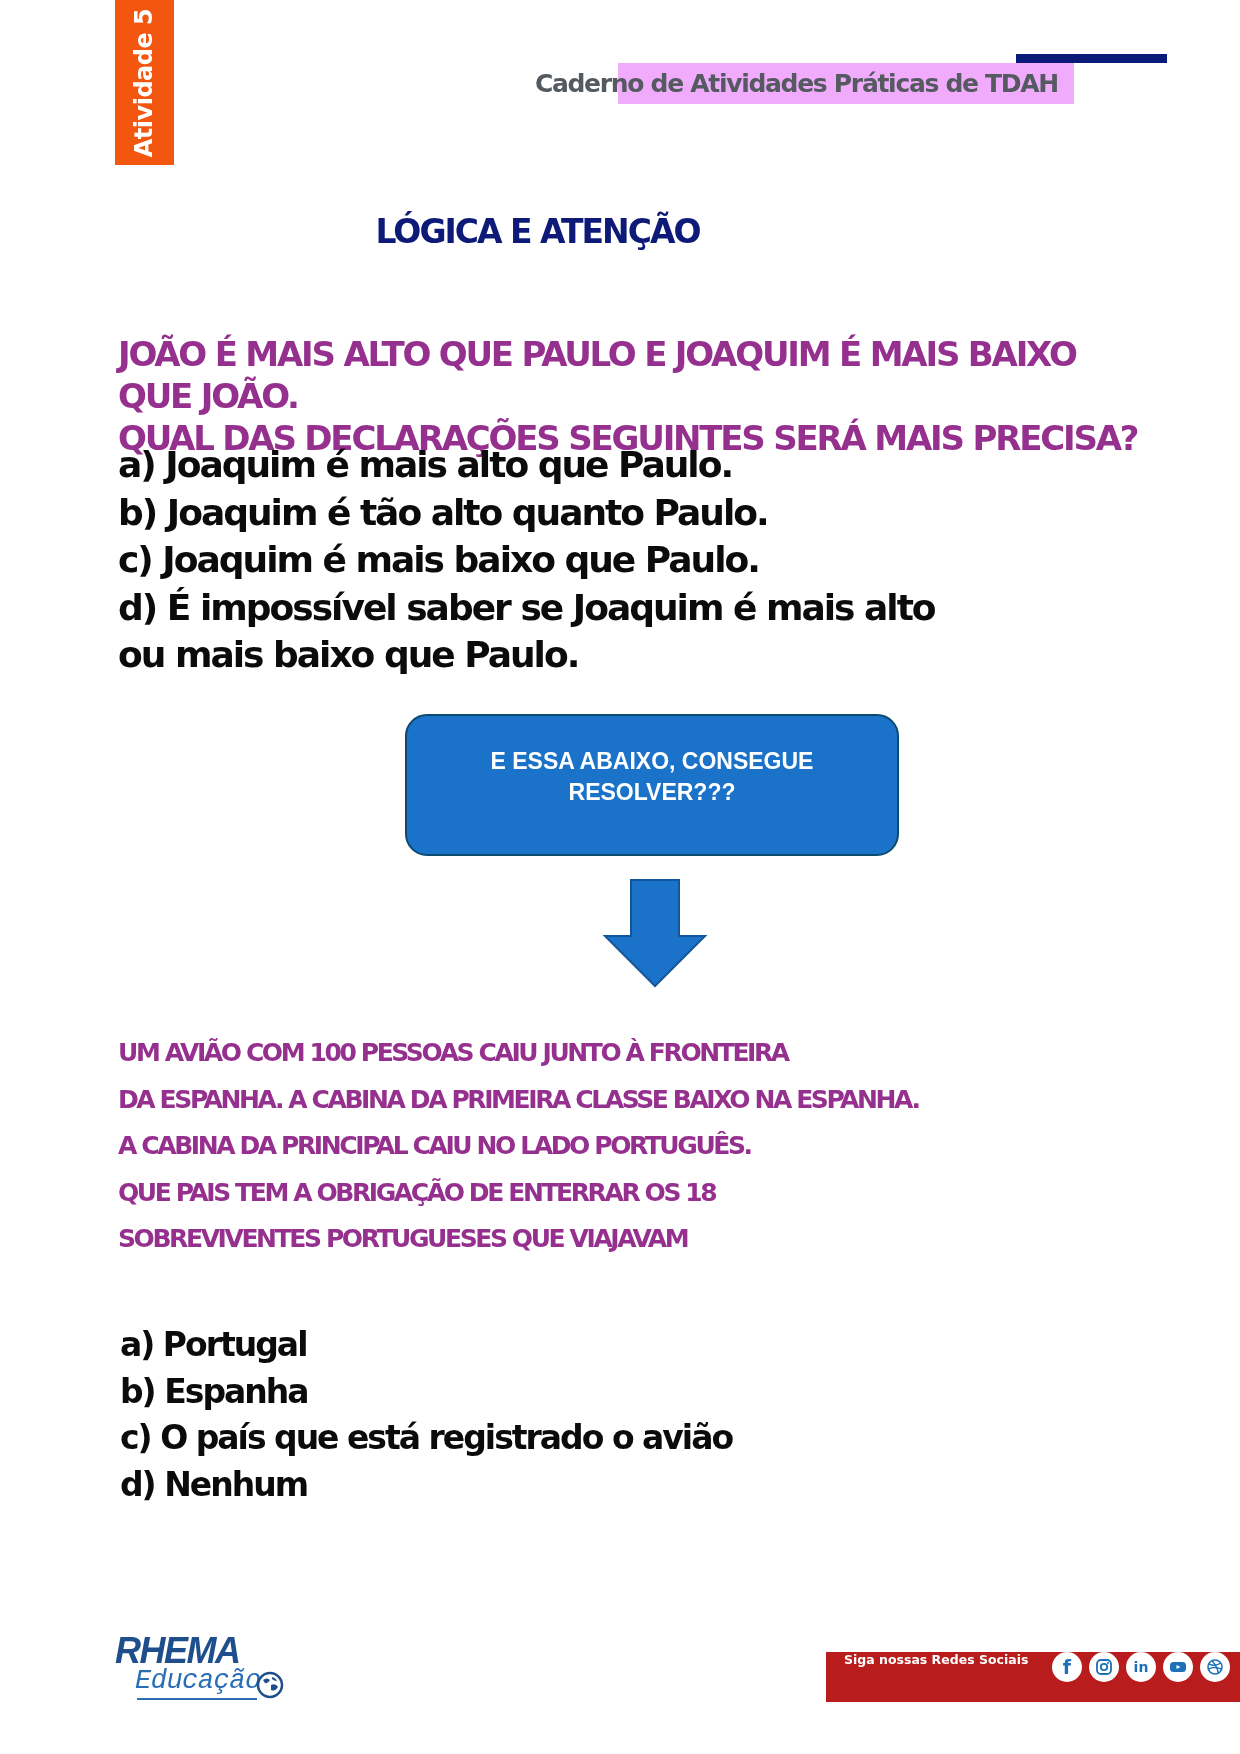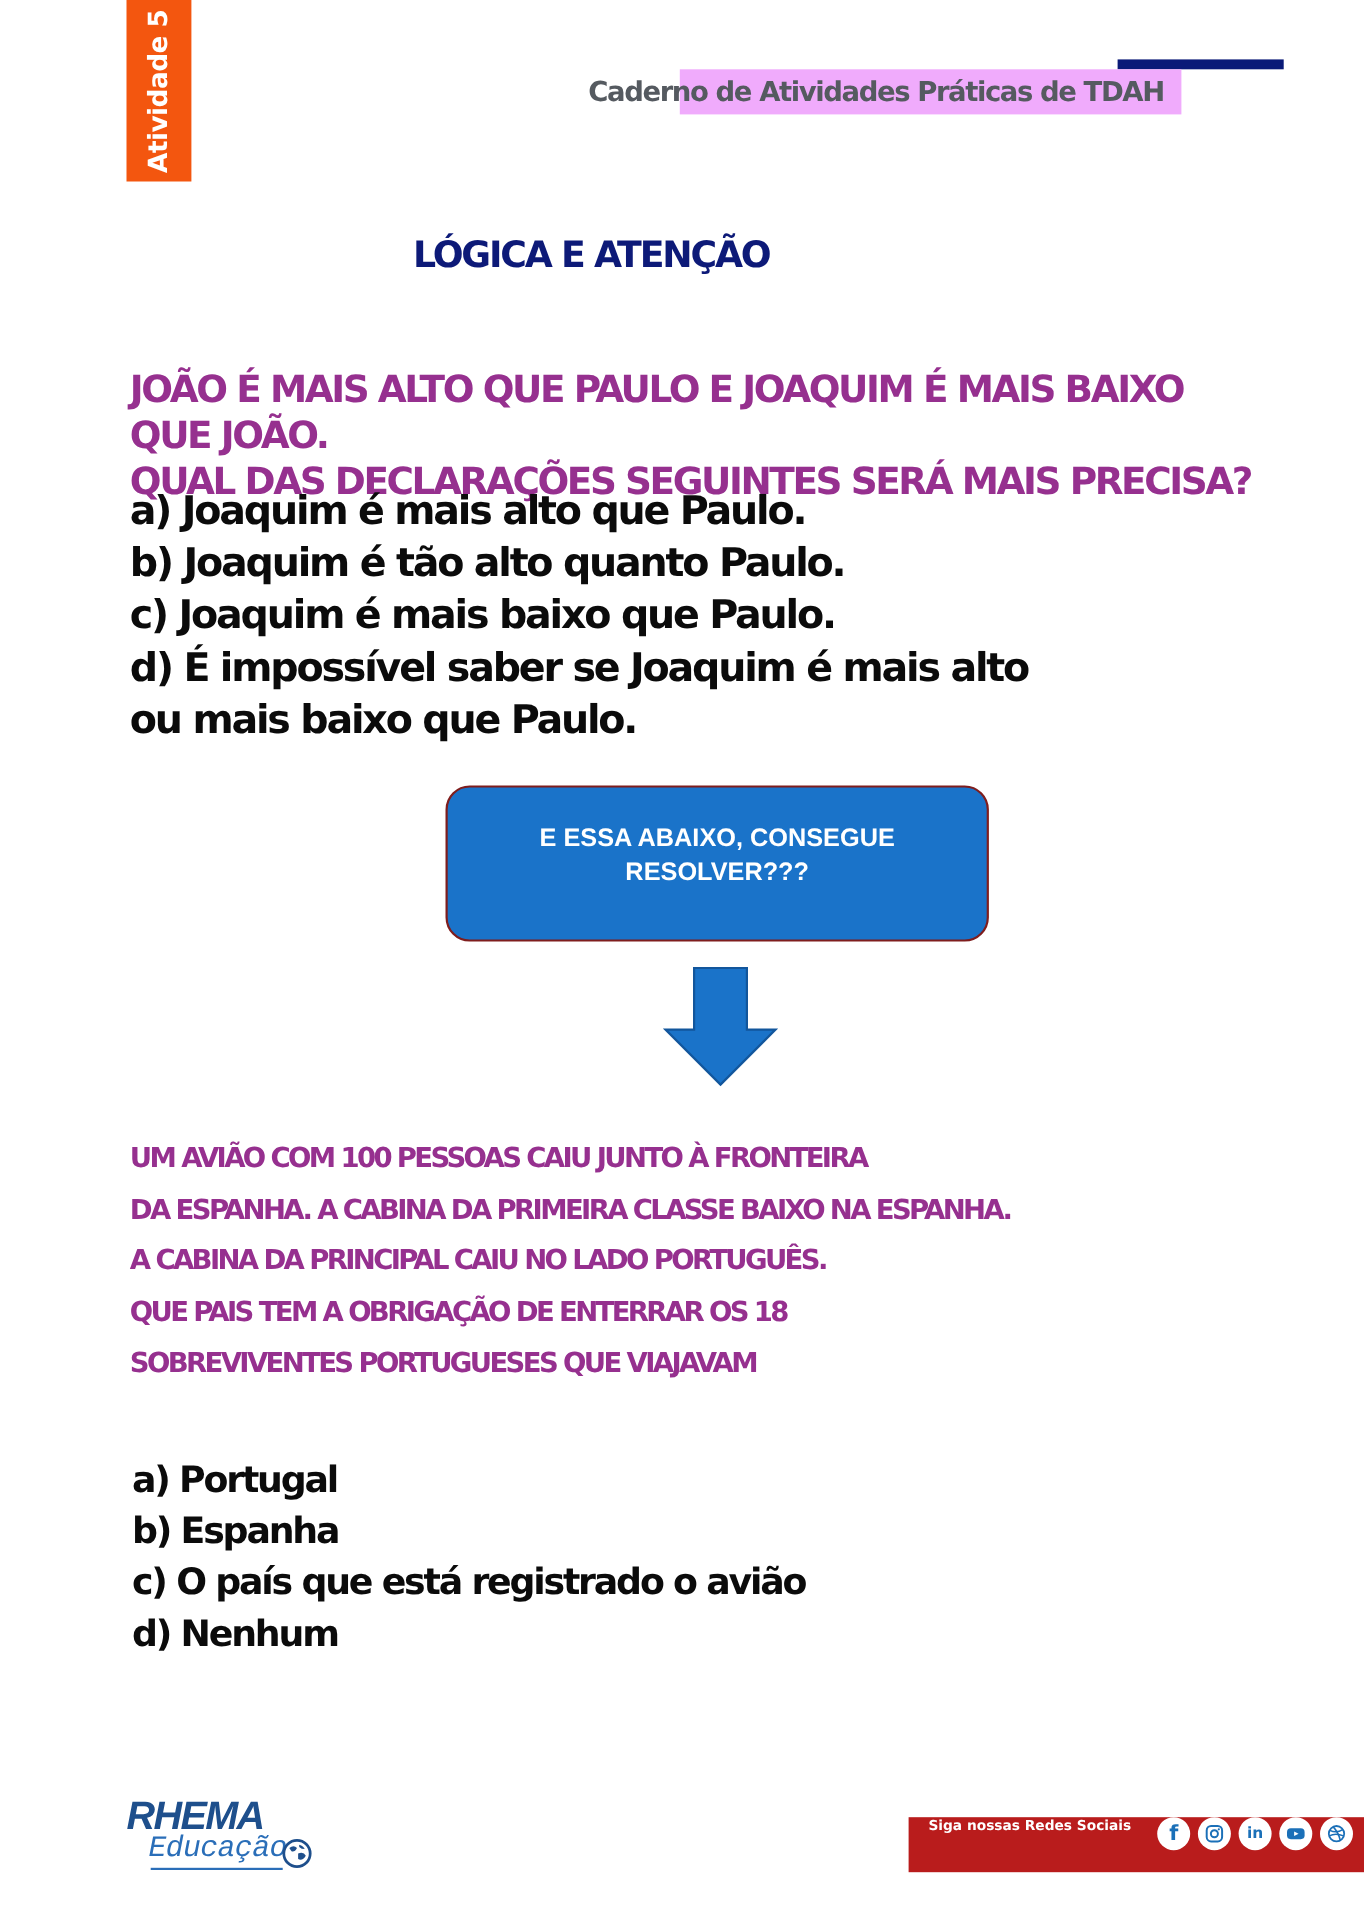--- a/index.html
+++ b/index.html
@@ -54,21 +54,21 @@
       position: absolute; left: 118px; color: #0b0b0b;
       font-family: "DejaVu Sans", sans-serif; font-weight: bold;
       white-space: nowrap;
     }
     .opts1 { top: 441px; font-size: 36px; line-height: 47.5px; letter-spacing: -2px; }
     .opts2 { top: 1322px; font-size: 33px; line-height: 46.5px; letter-spacing: -2px; left: 120px; }
     .option { display: block; }
 
     .callout {
       position: absolute; left: 405px; top: 714px; width: 494px; height: 142px;
-      background: #1a73c9; border: 2px solid #7f1d1d; border-radius: 22px;
+      background: #1a73c9; border: 2px solid #0c4a6e; border-radius: 22px;
       color: #ffffff; text-align: center;
       font-family: "Liberation Sans", sans-serif; font-weight: bold;
       font-size: 23px; line-height: 31px; padding-top: 30px;
     }
     .callout span { display: block; }
 
     .arrow { position: absolute; left: 602px; top: 878px; width: 106px; height: 110px; }
 
     .logo { position: absolute; left: 115px; top: 1630px; width: 180px; height: 80px; }
     .logo-rhema {

